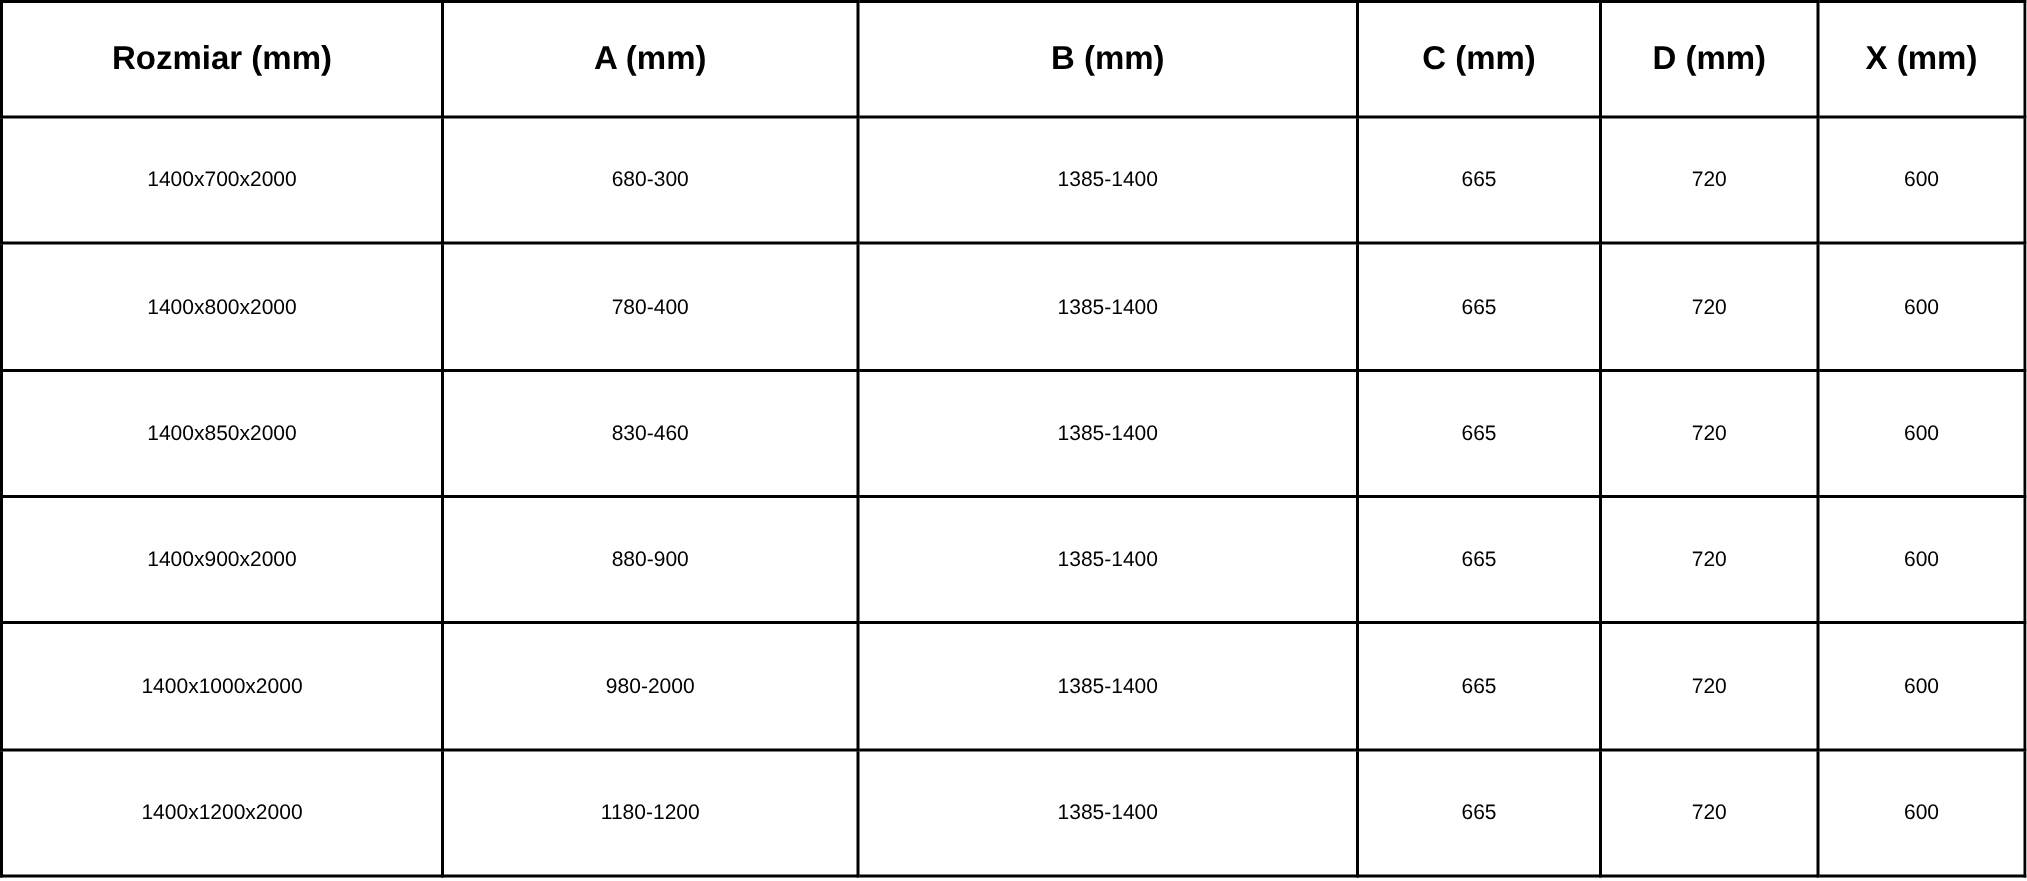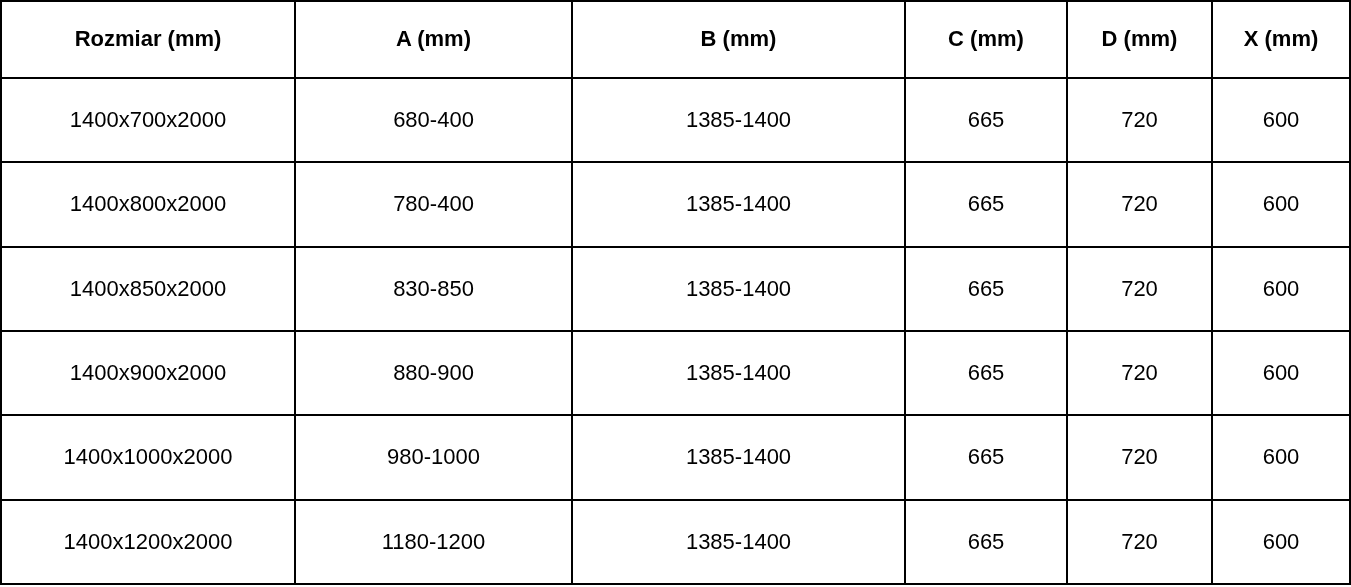--- a/index.html
+++ b/index.html
@@ -24,21 +24,21 @@
     width: 1349px;
     height: 585px;
     table-layout: fixed;
   }
   table.spec-table th,
   table.spec-table td {
     border: 2px solid #000000;
     text-align: center;
     vertical-align: middle;
     padding: 0;
-    font-size: 22px;
+    font-size: 14px;
     line-height: 1.1;
   }
   table.spec-table th {
     font-weight: bold;
     font-size: 22px;
   }
   table.spec-table td {
     font-weight: normal;
   }
   col.c0 { width: 294px; }
@@ -69,53 +69,53 @@
         <th>A (mm)</th>
         <th>B (mm)</th>
         <th>C (mm)</th>
         <th>D (mm)</th>
         <th>X (mm)</th>
       </tr>
     </thead>
     <tbody>
       <tr class="body-row">
         <td>1400x700x2000</td>
-        <td>680-400</td>
+        <td>680-300</td>
         <td>1385-1400</td>
         <td>665</td>
         <td>720</td>
         <td>600</td>
       </tr>
       <tr class="body-row">
         <td>1400x800x2000</td>
         <td>780-400</td>
         <td>1385-1400</td>
         <td>665</td>
         <td>720</td>
         <td>600</td>
       </tr>
       <tr class="body-row">
         <td>1400x850x2000</td>
-        <td>830-850</td>
+        <td>830-460</td>
         <td>1385-1400</td>
         <td>665</td>
         <td>720</td>
         <td>600</td>
       </tr>
       <tr class="body-row">
         <td>1400x900x2000</td>
         <td>880-900</td>
         <td>1385-1400</td>
         <td>665</td>
         <td>720</td>
         <td>600</td>
       </tr>
       <tr class="body-row">
         <td>1400x1000x2000</td>
-        <td>980-1000</td>
+        <td>980-2000</td>
         <td>1385-1400</td>
         <td>665</td>
         <td>720</td>
         <td>600</td>
       </tr>
       <tr class="body-row">
         <td>1400x1200x2000</td>
         <td>1180-1200</td>
         <td>1385-1400</td>
         <td>665</td>

